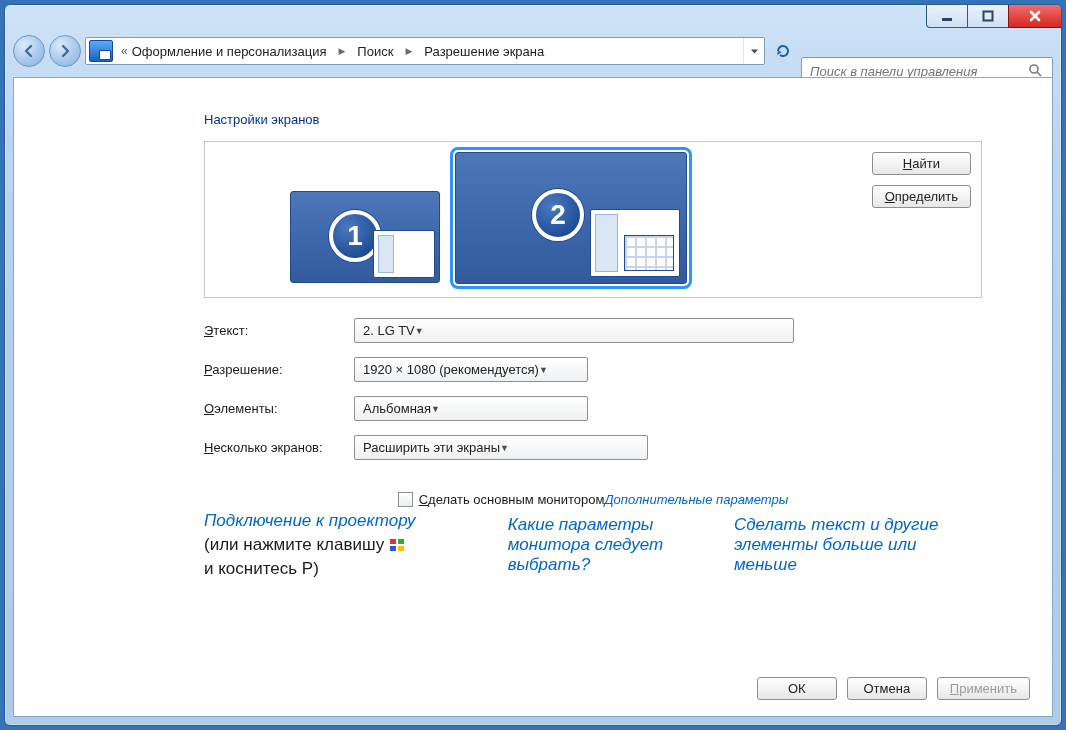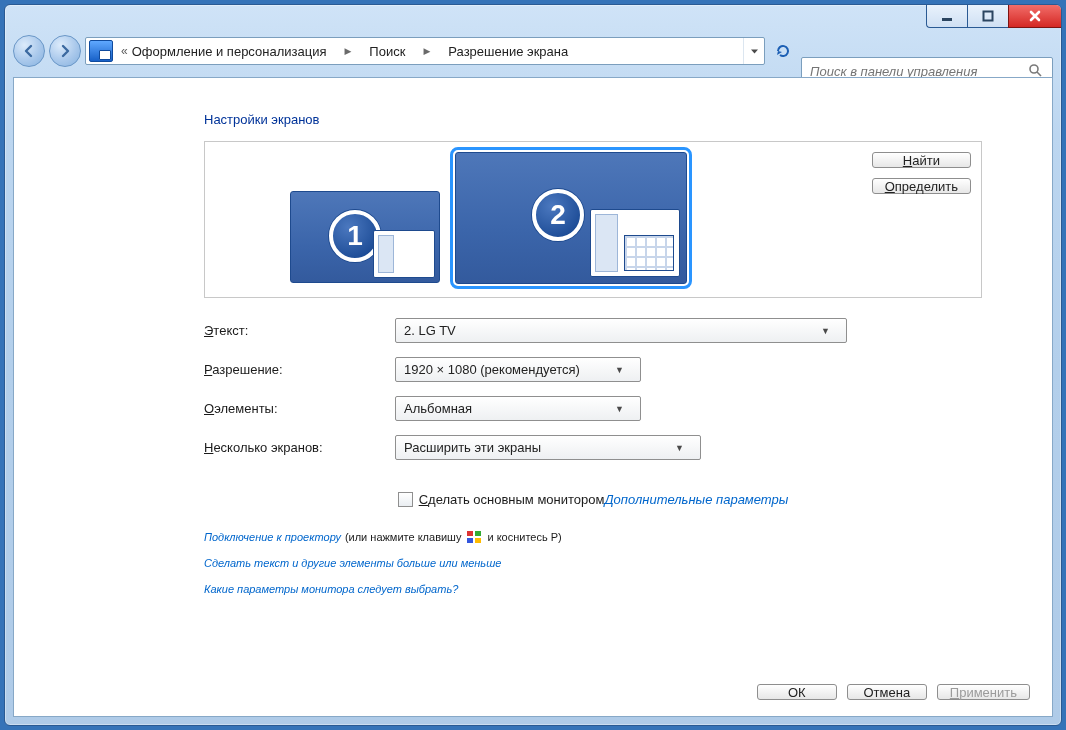--- a/index.html
+++ b/index.html
@@ -32,38 +32,38 @@
   .winbtn svg{display:block;}
   
   .navbar{height:36px;margin:0 8px 0 8px;display:flex;align-items:center;gap:4px;}
   .navcircle{width:30px;height:30px;border-radius:50%;background:radial-gradient(circle at 35% 30%,#dcebfb 0%,#a9c8eb 55%,#85b1df 100%);
     border:1px solid #6a97c7;display:flex;align-items:center;justify-content:center;color:#3c6aa0;}
   .addressbar{flex:1;height:26px;background:#fff;border:1px solid #7b9ebd;display:flex;align-items:center;
     border-radius:2px;overflow:hidden;}
   .addr-icon{width:22px;height:20px;margin:0 4px 0 3px;background:linear-gradient(to bottom,#5fa8ff,#1760c7);border:1px solid #0f4a9d;border-radius:2px;position:relative;flex:0 0 auto;}
   .addr-icon::after{content:"";position:absolute;right:1px;bottom:1px;width:10px;height:8px;background:#fff;border:1px solid #0f4a9d;border-radius:1px;}
   .bc-chevrons{color:#5b5b5b;font-size:12px;padding:0 4px;}
-  .bc{display:flex;align-items:center;gap:12px;color:#222;white-space:nowrap;}
+  .bc{display:flex;align-items:center;gap:6px;color:#222;white-space:nowrap;}
   .bc-sep{color:#6a6a6a;padding:0 6px;font-size:9px;}
   .addr-spacer{flex:1;}
   .addr-drop{width:20px;text-align:center;color:#4a4a4a;border-left:1px solid #dce6f0;height:100%;display:flex;align-items:center;justify-content:center;}
   .refresh{width:28px;height:28px;display:flex;align-items:center;justify-content:center;color:#2a5a93;}
   .searchbox{width:238px;height:26px;background:#fff;border:1px solid #7b9ebd;border-radius:2px;
     display:flex;align-items:center;padding:0 6px;color:#7a7a7a;font-style:italic;margin-top:40px;}
   .searchbox input{border:none;outline:none;width:100%;font:inherit;color:#333;background:transparent;font-style:italic;}
   .searchbox .sicon{margin-right:4px;color:#7a7a7a;}
   
   .content{position:absolute;left:8px;right:8px;top:72px;bottom:8px;background:#fff;border:1px solid #87a8c7;}
   .inner{padding:34px 70px 0 190px;}
   h1.page{font-weight:400;color:#003399;font-size:13px;margin:0 0 14px 0;}
   
   .preview{border:1px solid #c8c8c8;height:155px;position:relative;background:#fff;display:flex;align-items:center;}
   .preview-inner{position:relative;width:560px;height:100%;}
   .sidebtns{position:absolute;right:10px;top:10px;display:flex;flex-direction:column;gap:10px;}
-  .btn{min-width:96px;height:16px;border:1px solid var(--btn-bd);border-radius:3px;background:var(--btn-face);
+  .btn{min-width:96px;height:23px;border:1px solid var(--btn-bd);border-radius:3px;background:var(--btn-face);
     font:inherit;padding:0 12px;cursor:default;color:#222;}
   .btn u{text-decoration:underline;}
   .btn.disabled{color:#9b9b9b;}
   
   .mon{position:absolute;background:linear-gradient(to bottom,#4e77b9 0%, #3b65aa 60%, #335a9d 100%);
     border:1px solid #1e4a8e;border-radius:3px;display:flex;align-items:center;justify-content:center;}
   .mon.sel{outline:3px solid #2a95ff;outline-offset:2px;border-radius:3px;}
   .mon .badge{position:absolute;width:44px;height:44px;border-radius:50%;background:radial-gradient(circle at 35% 30%,#4b78bf,#0f3f8a);
     border:4px solid #fff;color:#fff;font-size:28px;font-weight:700;display:flex;align-items:center;justify-content:center;box-shadow:0 0 0 1px #1e4a8e;}
   .mon .wp{position:absolute;background:#fff;border:1px solid #1e4a8e;border-radius:2px;}
@@ -85,30 +85,30 @@
   #mon1 .wp{right:4px;bottom:4px;width:60px;height:46px;}
   #mon2{left:250px;top:10px;width:230px;height:130px;}
   #mon2 .badge{left:76px;top:36px;}
   #mon2 .wp{right:6px;bottom:6px;width:88px;height:66px;}
   
   .form{margin-top:20px;}
   .row{display:flex;align-items:center;margin-bottom:14px;}
   .row .lab{width:150px;}
   .lab u{text-decoration:underline;}
   .select{height:23px;border:1px solid #8f8f8f;background:linear-gradient(to bottom,#ffffff,#eef0f2);
-    display:flex;align-items:center;justify-content:space-between;padding:0 16px 0 8px;border-radius:2px;color:#222;margin-left:41px;}
+    display:flex;align-items:center;padding:0 4px 0 8px;border-radius:2px;color:#222;}
   .select .arr{font-size:9px;color:#4a4a4a;}
   .w-full{width:426px;}
   
   .chkrow{display:flex;align-items:center;justify-content:center;border-top:0;margin-top:28px;padding-top:4px;}
   .chk{display:flex;align-items:center;gap:6px;}
   .chkbox{width:13px;height:13px;border:1px solid #8f8f8f;background:linear-gradient(to bottom,#fff,#eaeef2);}
   a.link{color:var(--link);text-decoration:none;font-style:italic;}
   
-  .helplinks{margin-top:24px;display:flex;flex-direction:column;gap:14px;font-size:11px;}
+  .helplinks{margin-top:4px;display:flex;gap:14px;font-size:17px;}
   .helplinks .line{display:flex;align-items:center;gap:4px;flex-wrap:wrap;}
   .winkey{width:14px;height:12px;display:inline-block;position:relative;margin:0 2px;}
   .winkey::before,.winkey::after{content:"";position:absolute;width:6px;height:5px;}
   .winkey::before{left:0;top:0;background:#d33;box-shadow:8px 0 #3a3,0 7px #35d,8px 7px #fb0;}
   
   .actions{position:absolute;right:22px;bottom:16px;display:flex;gap:10px;}
   .actions .btn{min-width:80px;}
 </style>
 </head>
 <body>
@@ -244,24 +244,24 @@
       </div>
 
       <div class="helplinks">
         <div class="line">
           <a href="#" class="link">Подключение к проектору</a>
           <span> (или нажмите клавишу </span>
           <span class="winkey"></span>
           <span> и коснитесь P)</span>
         </div>
         <div class="line">
+          <a href="#" class="link">Какие параметры монитора следует выбрать?</a>
+        </div>
+        <div class="line">
           <a href="#" class="link">Сделать текст и другие элементы больше или меньше</a>
-        </div>
-        <div class="line">
-          <a href="#" class="link">Какие параметры монитора следует выбрать?</a>
         </div>
       </div>
     </div>
 
     <div class="actions">
       <button class="btn">ОК</button>
       <button class="btn">Отмена</button>
       <button class="btn disabled"><u>П</u><span id="applyRest">рименить</span></button>
     </div>
   </div>

